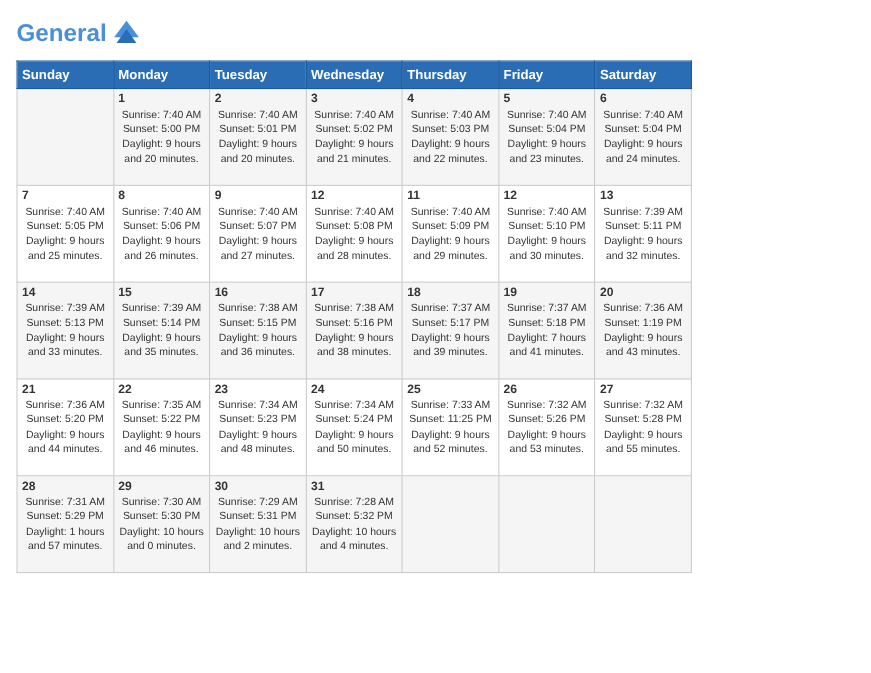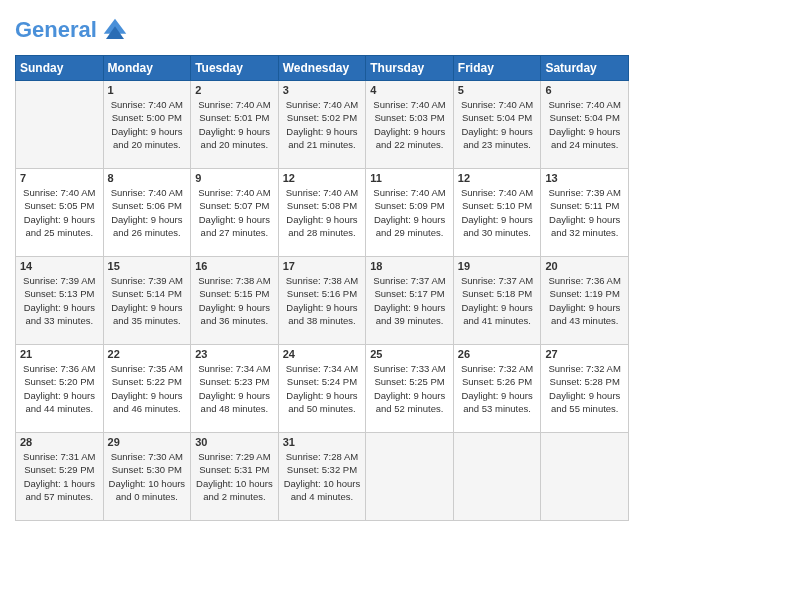--- a/index.html
+++ b/index.html
@@ -274,21 +274,21 @@
             <div>Sunrise: 7:37 AM</div>
             <div>Sunset: 5:17 PM</div>
             <div>Daylight: 9 hours and 39 minutes.</div>
           </div>
         </td>
           <td>
           <div class="day-number">19</div>
           <div class="day-info">
             <div>Sunrise: 7:37 AM</div>
             <div>Sunset: 5:18 PM</div>
-            <div>Daylight: 9 hours and 41 minutes.</div>
+            <div>Daylight: 7 hours and 41 minutes.</div>
           </div>
         </td>
           <td>
           <div class="day-number">20</div>
           <div class="day-info">
             <div>Sunrise: 7:36 AM</div>
             <div>Sunset: 1:19 PM</div>
             <div>Daylight: 9 hours and 43 minutes.</div>
           </div>
         </td>
@@ -323,21 +323,21 @@
           <div class="day-info">
             <div>Sunrise: 7:34 AM</div>
             <div>Sunset: 5:24 PM</div>
             <div>Daylight: 9 hours and 50 minutes.</div>
           </div>
         </td>
           <td>
           <div class="day-number">25</div>
           <div class="day-info">
             <div>Sunrise: 7:33 AM</div>
-            <div>Sunset: 5:25 PM</div>
+            <div>Sunset: 11:25 PM</div>
             <div>Daylight: 9 hours and 52 minutes.</div>
           </div>
         </td>
           <td>
           <div class="day-number">26</div>
           <div class="day-info">
             <div>Sunrise: 7:32 AM</div>
             <div>Sunset: 5:26 PM</div>
             <div>Daylight: 9 hours and 53 minutes.</div>
           </div>

